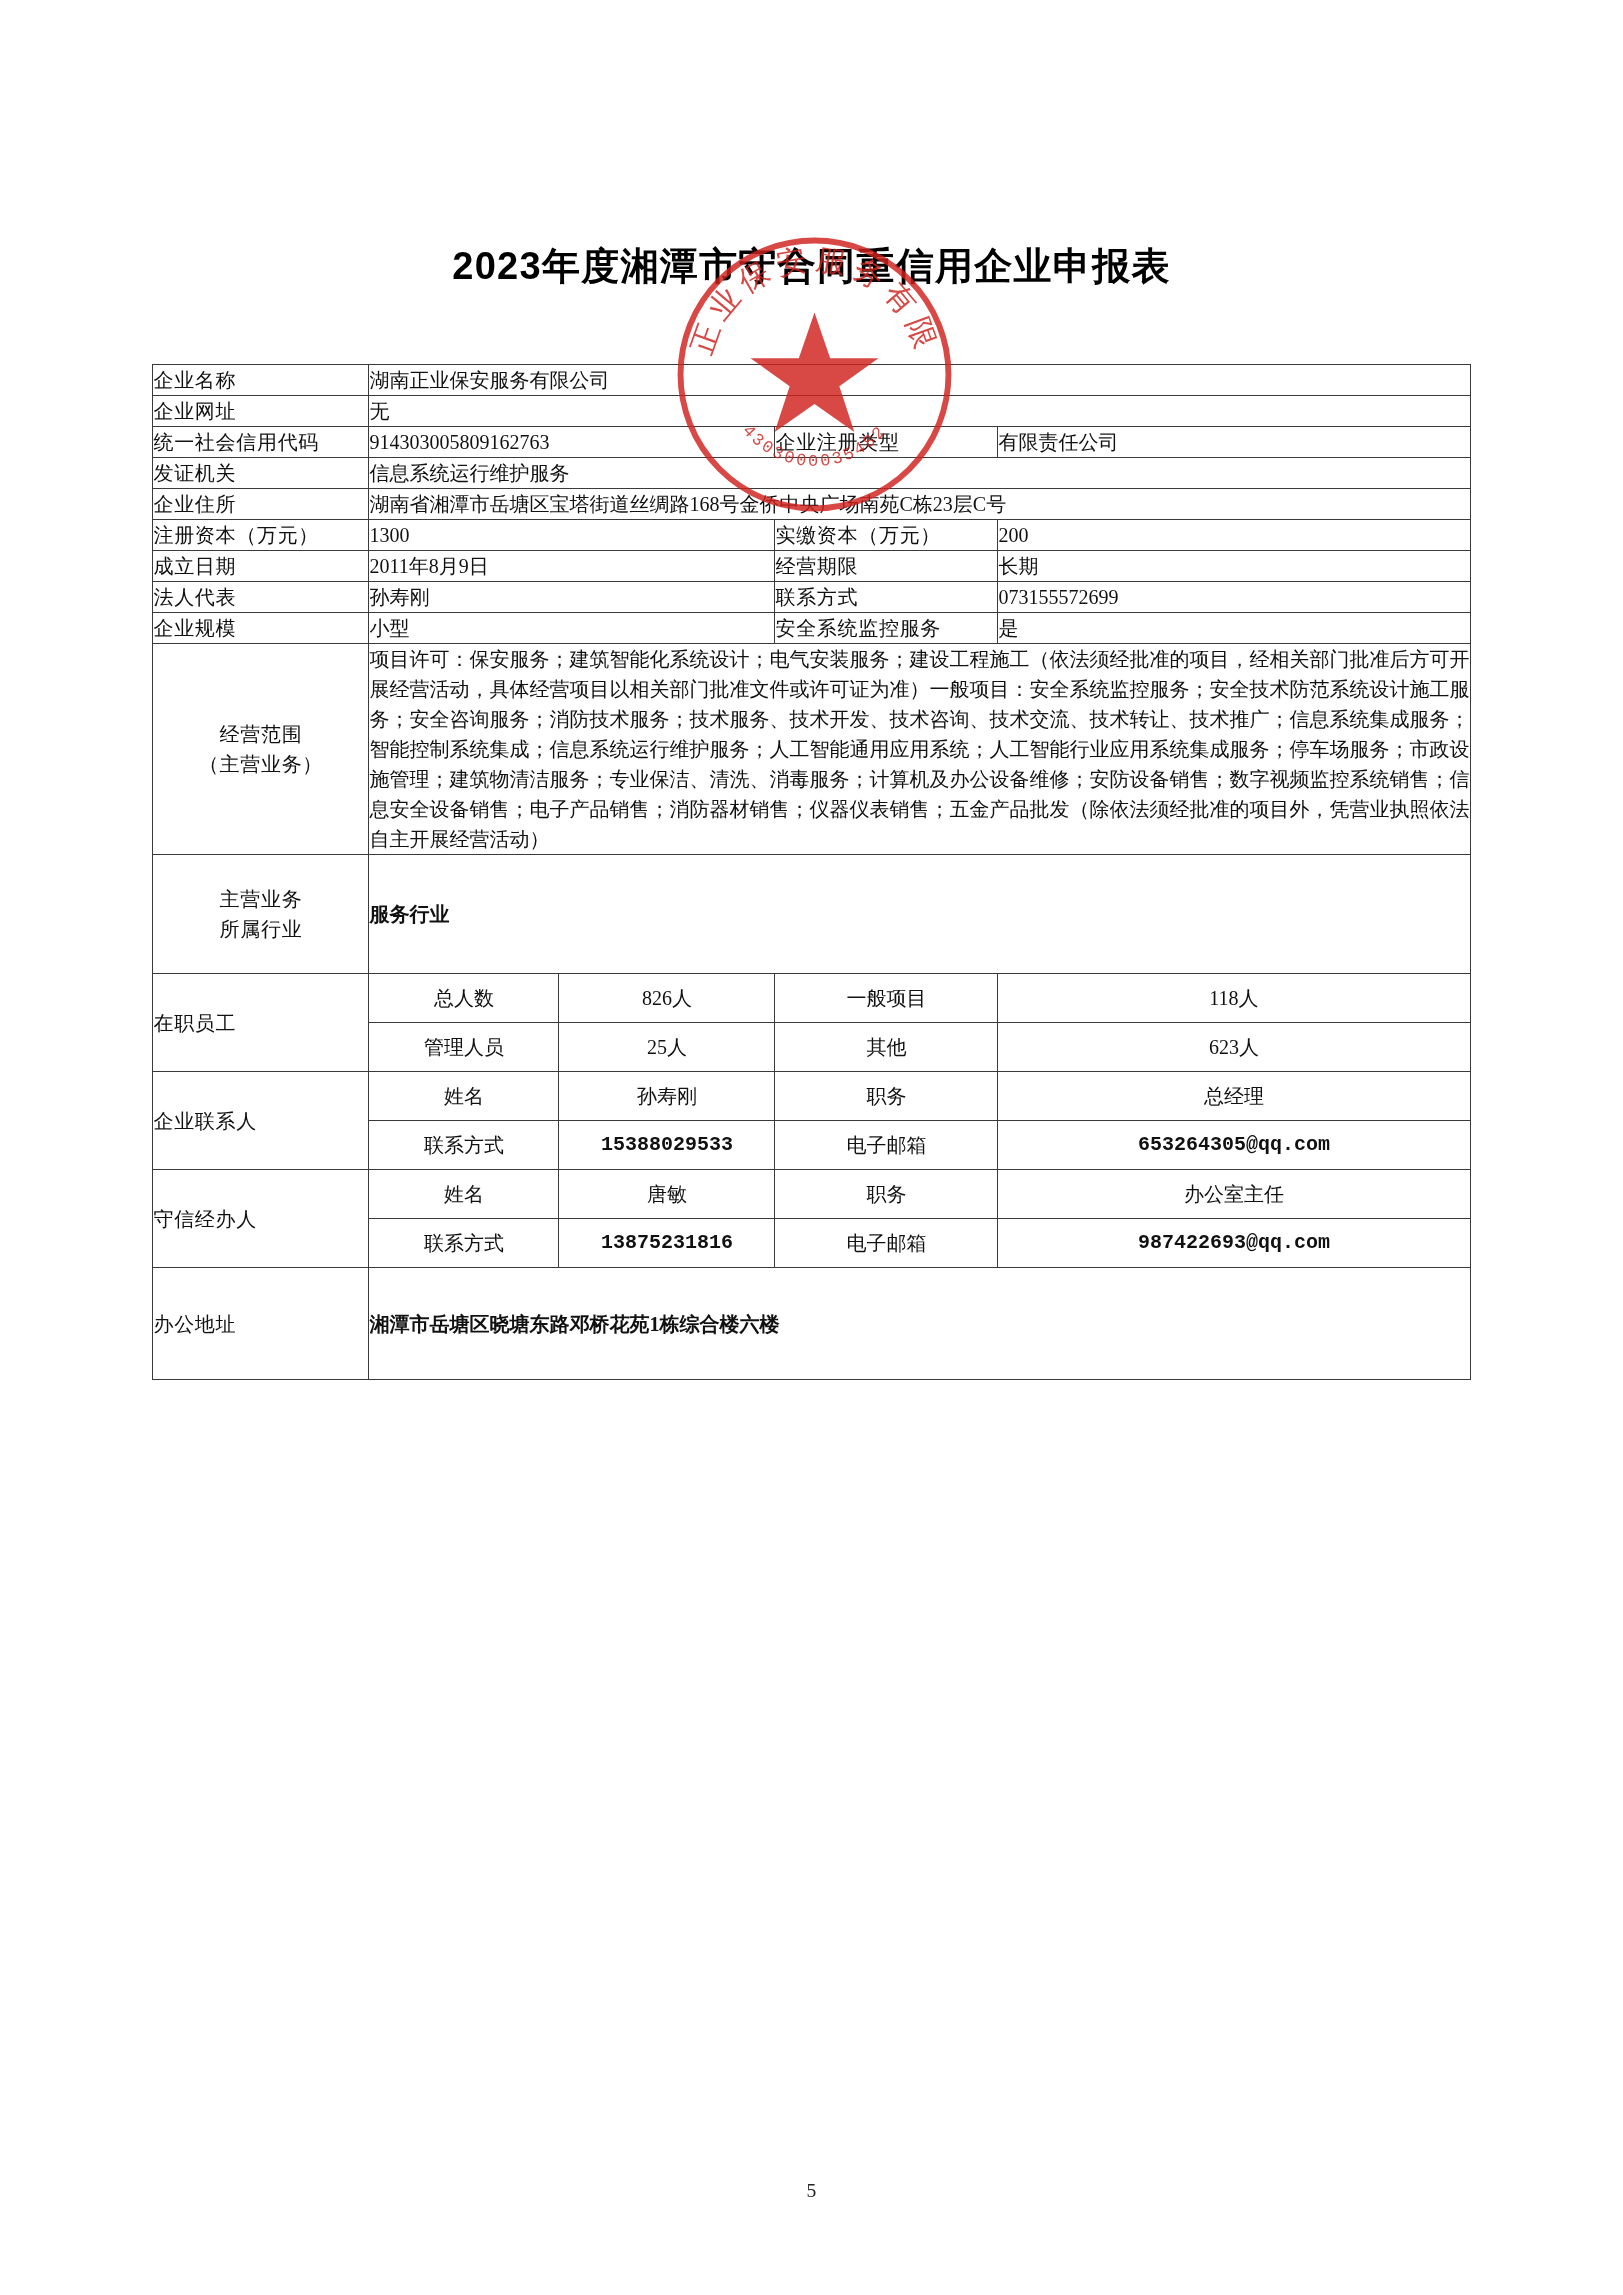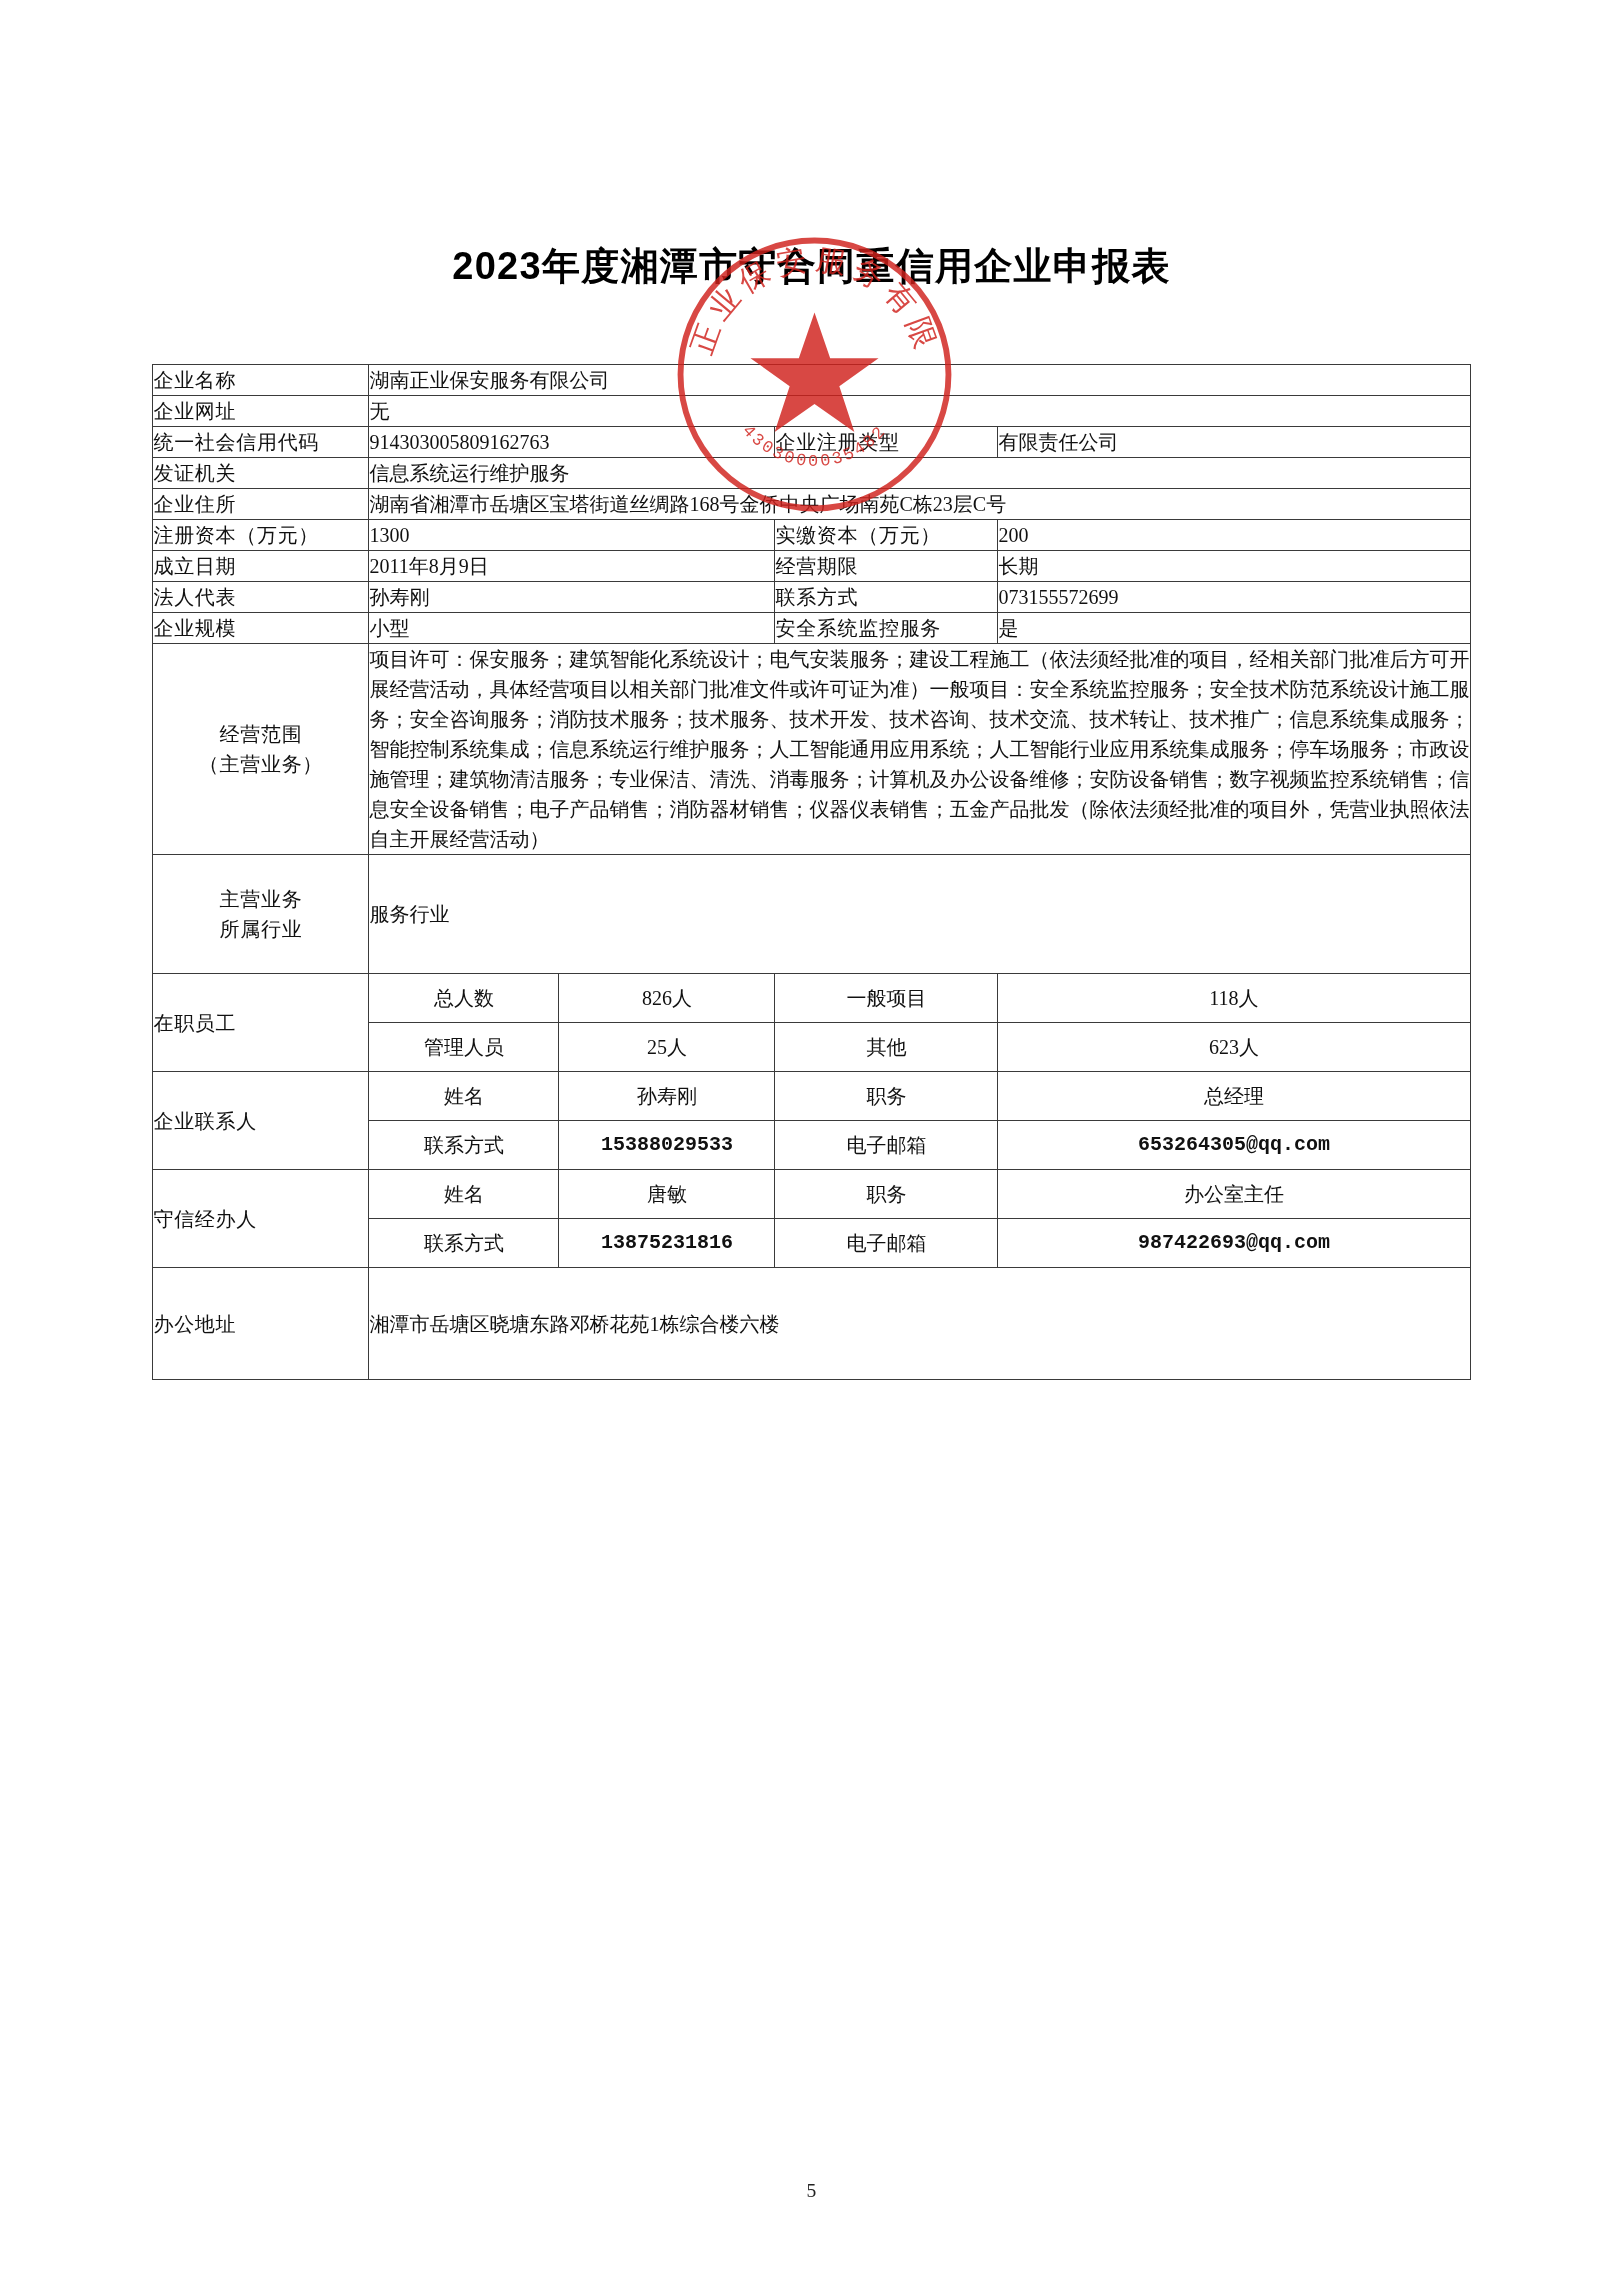--- a/index.html
+++ b/index.html
@@ -64,20 +64,21 @@
     text-align: left;
     padding: 9.2px 10.5px;
     font-size: 21.6px;
     vertical-align: bottom;
   }
   .val-top {
     text-align: left;
     padding: 9.2px 10.5px;
     font-size: 21.6px;
     vertical-align: middle;
+    font-weight: bold;
   }
   .val-c {
     text-align: center;
     font-size: 21.6px;
     padding: 9.2px 6.5px;
   }
   .val-mono {
     text-align: center;
     font-family: "Liberation Mono", monospace;
     font-size: 19.6px;

